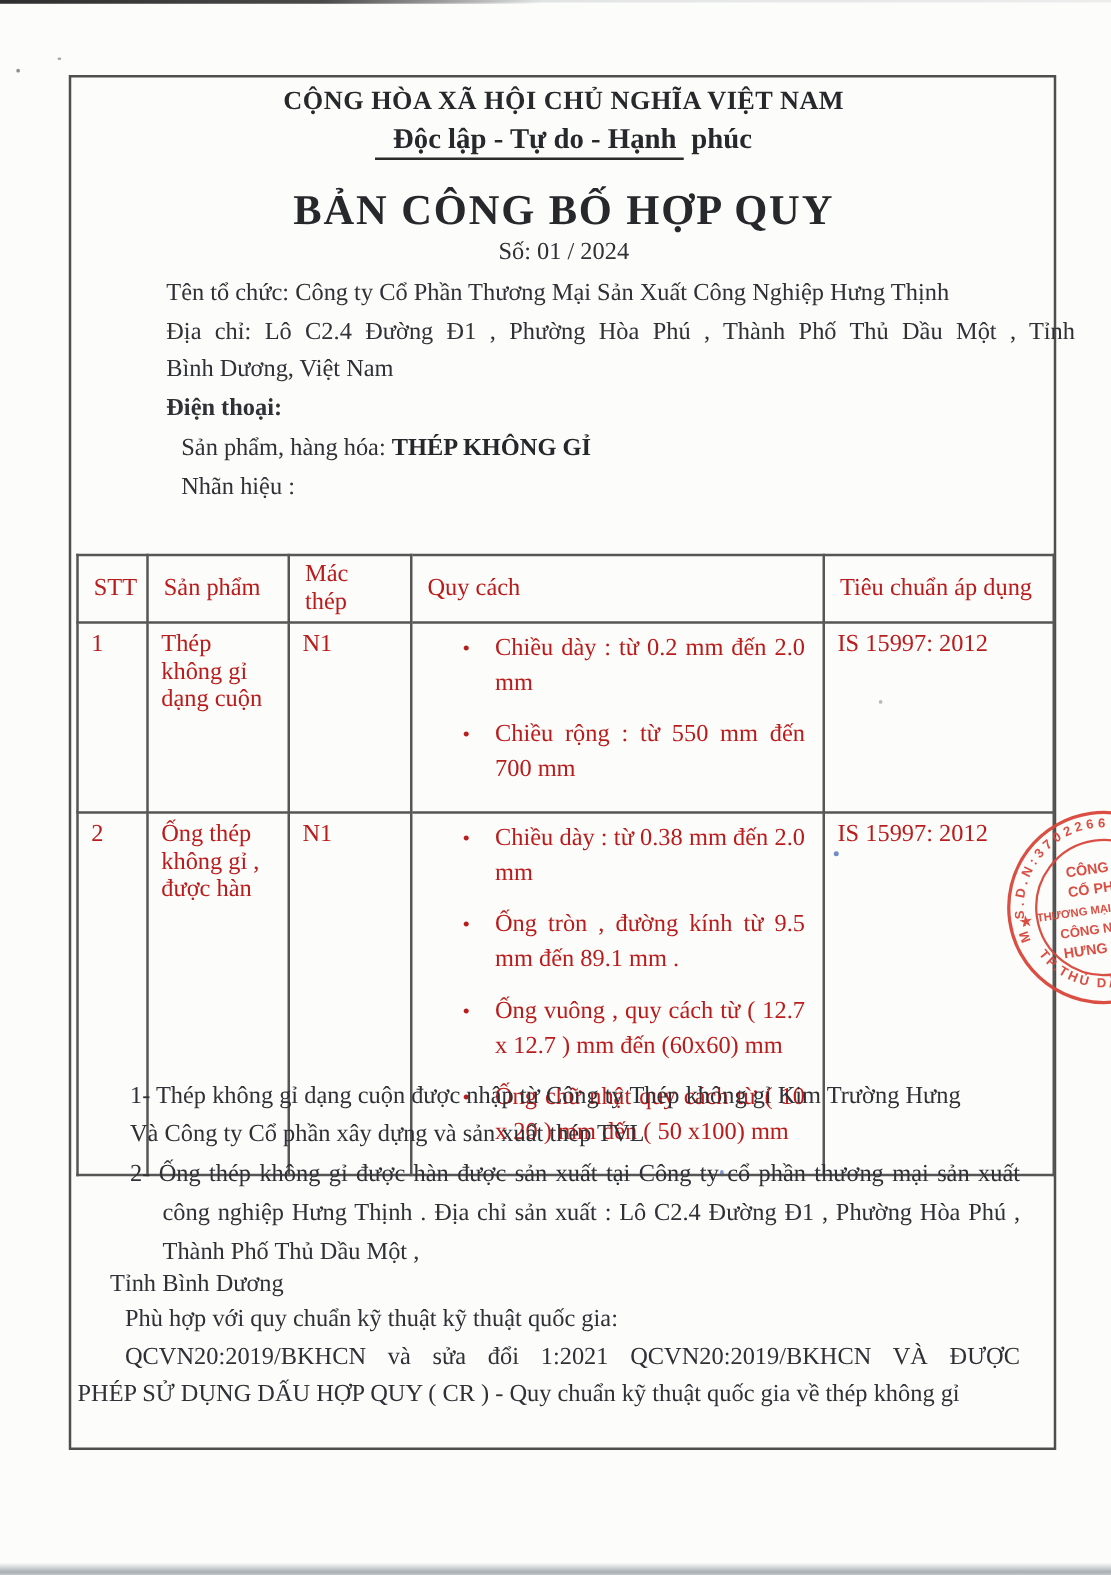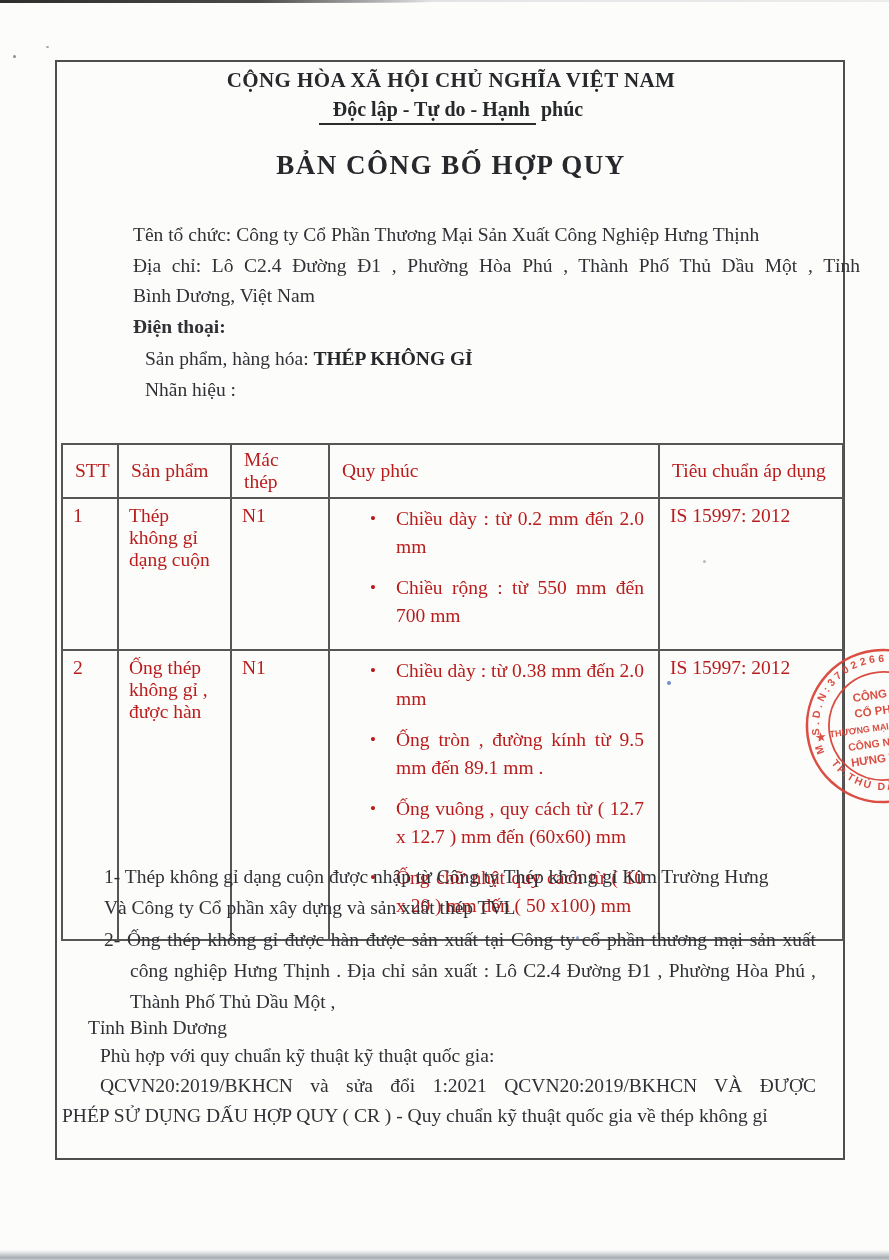--- a/index.html
+++ b/index.html
@@ -20,23 +20,23 @@
   .bottom-band { position:absolute; left:0; bottom:0; width:889px; height:10px; z-index:55;
     background:linear-gradient(to bottom,rgba(200,204,208,0) 0%,#cdd1d4 45%,#a9afb5 75%,#c2c7cb 100%); }
   .speck { position:absolute; border-radius:50%; }
   
   .frame { position:absolute; left:55px; top:60px; width:790px; height:1100px;
     border:2px solid #4e4e4c; box-sizing:border-box; }
   
   .t-line { position:absolute; white-space:nowrap; }
   .center-line { position:absolute; left:55px; width:792px; text-align:center; }
   .nat-title { top:68px; font-size:21px; font-weight:bold; letter-spacing:.4px; color:#27282c; }
-  .motto { top:98px; font-size:20px; font-weight:bold; color:#27282c; }
+  .motto { top:98px; font-size:23px; font-weight:bold; color:#27282c; }
   .motto .u { border-bottom:2px solid #2b2b2b; padding:0 6px 3px 14px; }
-  .doc-title { top:150px; font-size:27px; font-weight:bold; letter-spacing:1.5px; color:#27282c; }
+  .doc-title { top:150px; font-size:34px; font-weight:bold; letter-spacing:1.5px; color:#27282c; }
   .doc-number { top:191px; font-size:19.5px; }
   
   .body-text { font-size:19.5px; line-height:30px;margin-left:45px; }
   .jl { text-align:justify; text-align-last:justify; }
   .bold { font-weight:bold; color:#26272b; }
   
   table.spec { position:absolute; left:61px; top:443px; width:781px;
     border-collapse:collapse; table-layout:fixed; font-size:19.5px; color:#b91c1c; }
   table.spec td, table.spec th { border:2px solid #565656; vertical-align:top;
     font-weight:normal; text-align:left; box-sizing:border-box; padding:6px 10px; }
@@ -68,20 +68,21 @@
   <div class="speck" style="left:576px;top:936px;width:3px;height:5px;background:#5e7dc0;opacity:.8;"></div>
   <div class="speck" style="left:703px;top:560px;width:3px;height:3px;background:#b9babc;"></div>
 
   <div class="frame"></div>
 
   <div class="center-line nat-title">CỘNG HÒA XÃ HỘI CHỦ NGHĨA VIỆT NAM</div>
   <div class="center-line motto">
     <span class="u">Độc lập - Tự do - Hạnh</span><span> phúc</span>
   </div>
   <div class="center-line doc-title">BẢN CÔNG BỐ HỢP QUY</div>
+  <div class="center-line doc-number">Số: 01 / 2024</div>
 
   <div class="t-line body-text" style="left:88px;top:220px;">Tên tổ chức: Công ty Cổ Phần Thương Mại Sản Xuất Công Nghiệp Hưng Thịnh</div>
   <div class="body-text jl" style="position:absolute;left:88px;top:251px;width:727px;white-space:nowrap;">Địa chỉ: Lô C2.4 Đường Đ1 , Phường Hòa Phú , Thành Phố Thủ Dầu Một , Tỉnh</div>
   <div class="t-line body-text" style="left:88px;top:281px;">Bình Dương, Việt Nam</div>
   <div class="t-line body-text" style="left:88px;top:312px;font-weight:bold;">Điện thoại:</div>
   <div class="t-line body-text" style="left:100px;top:344px;">
     <span>Sản phẩm, hàng hóa: </span><span class="bold">THÉP KHÔNG GỈ</span>
   </div>
   <div class="t-line body-text" style="left:100px;top:375px;">Nhãn hiệu :</div>
 
@@ -91,21 +92,21 @@
         <col style="width:113px">
         <col style="width:98px">
         <col style="width:330px">
         <col style="width:184px">
     </colgroup>
     <tbody>
         <tr>
       <th class="c">STT</th>
       <th>Sản phẩm</th>
       <th>Mác thép</th>
-      <th>Quy phúc</th>
+      <th>Quy cách</th>
       <th>Tiêu chuẩn áp dụng</th>
     </tr>
     <tr class="row1">
       <td class="c cell-body">1</td>
       <td class="cell-body sp-cell">Thép không gỉ dạng cuộn</td>
       <td class="c cell-body">N1</td>
       <td class="cell-body">
         <div class="bullet-item">
           <span class="dot">•</span>
           <span class="bt">Chiều dày : từ 0.2 mm đến 2.0 mm</span>

